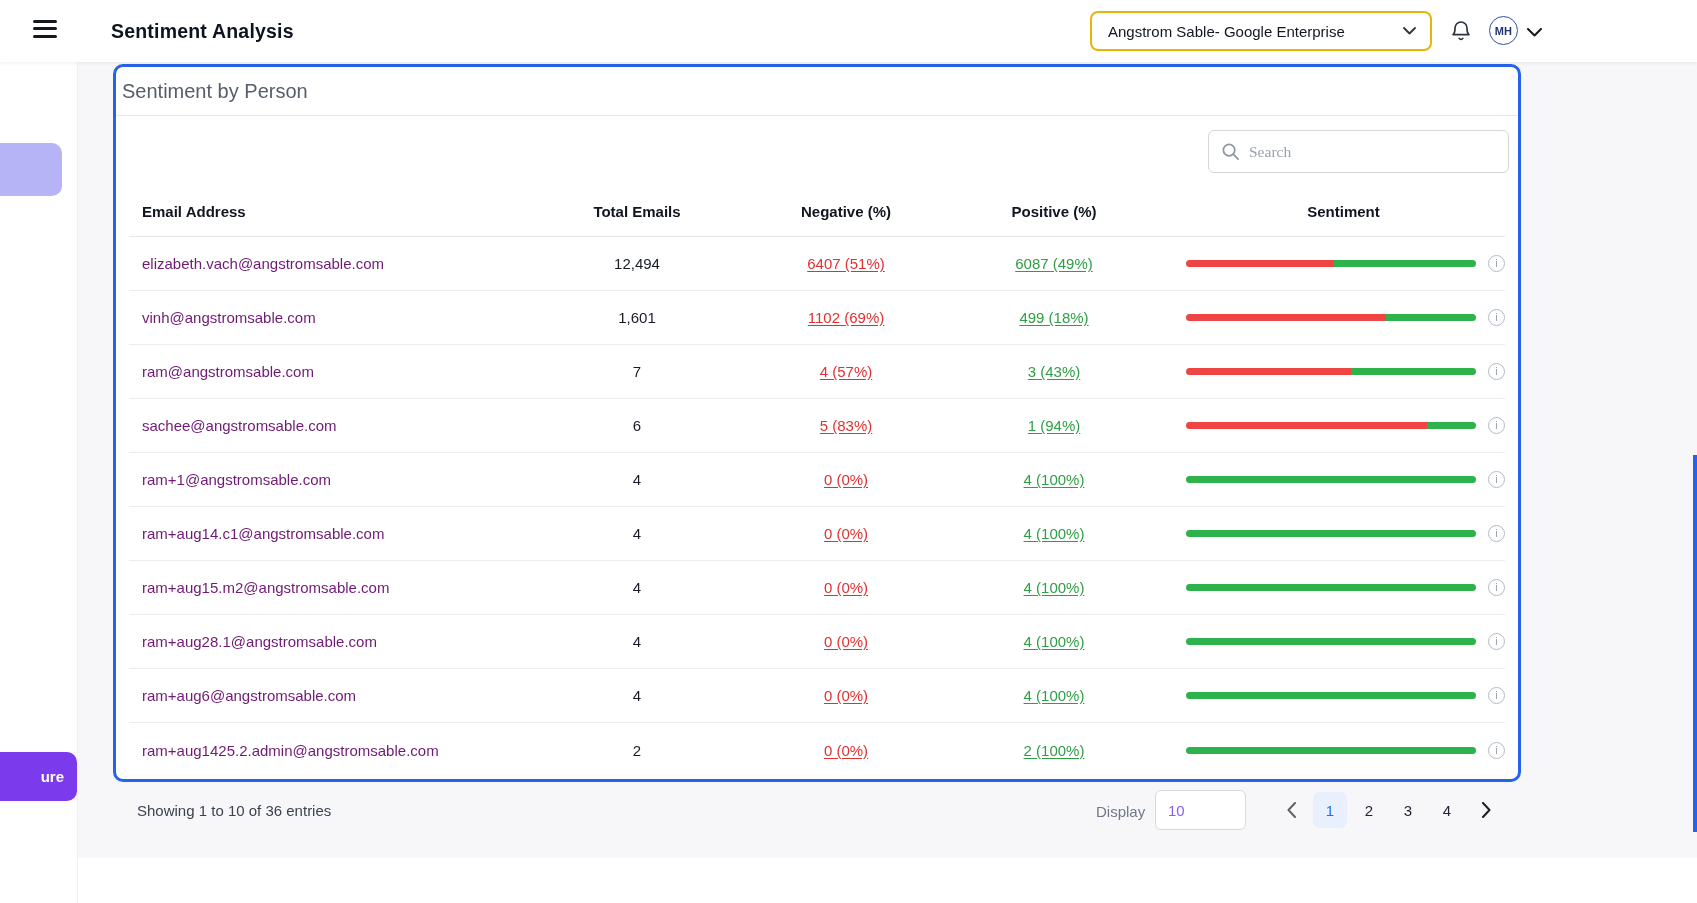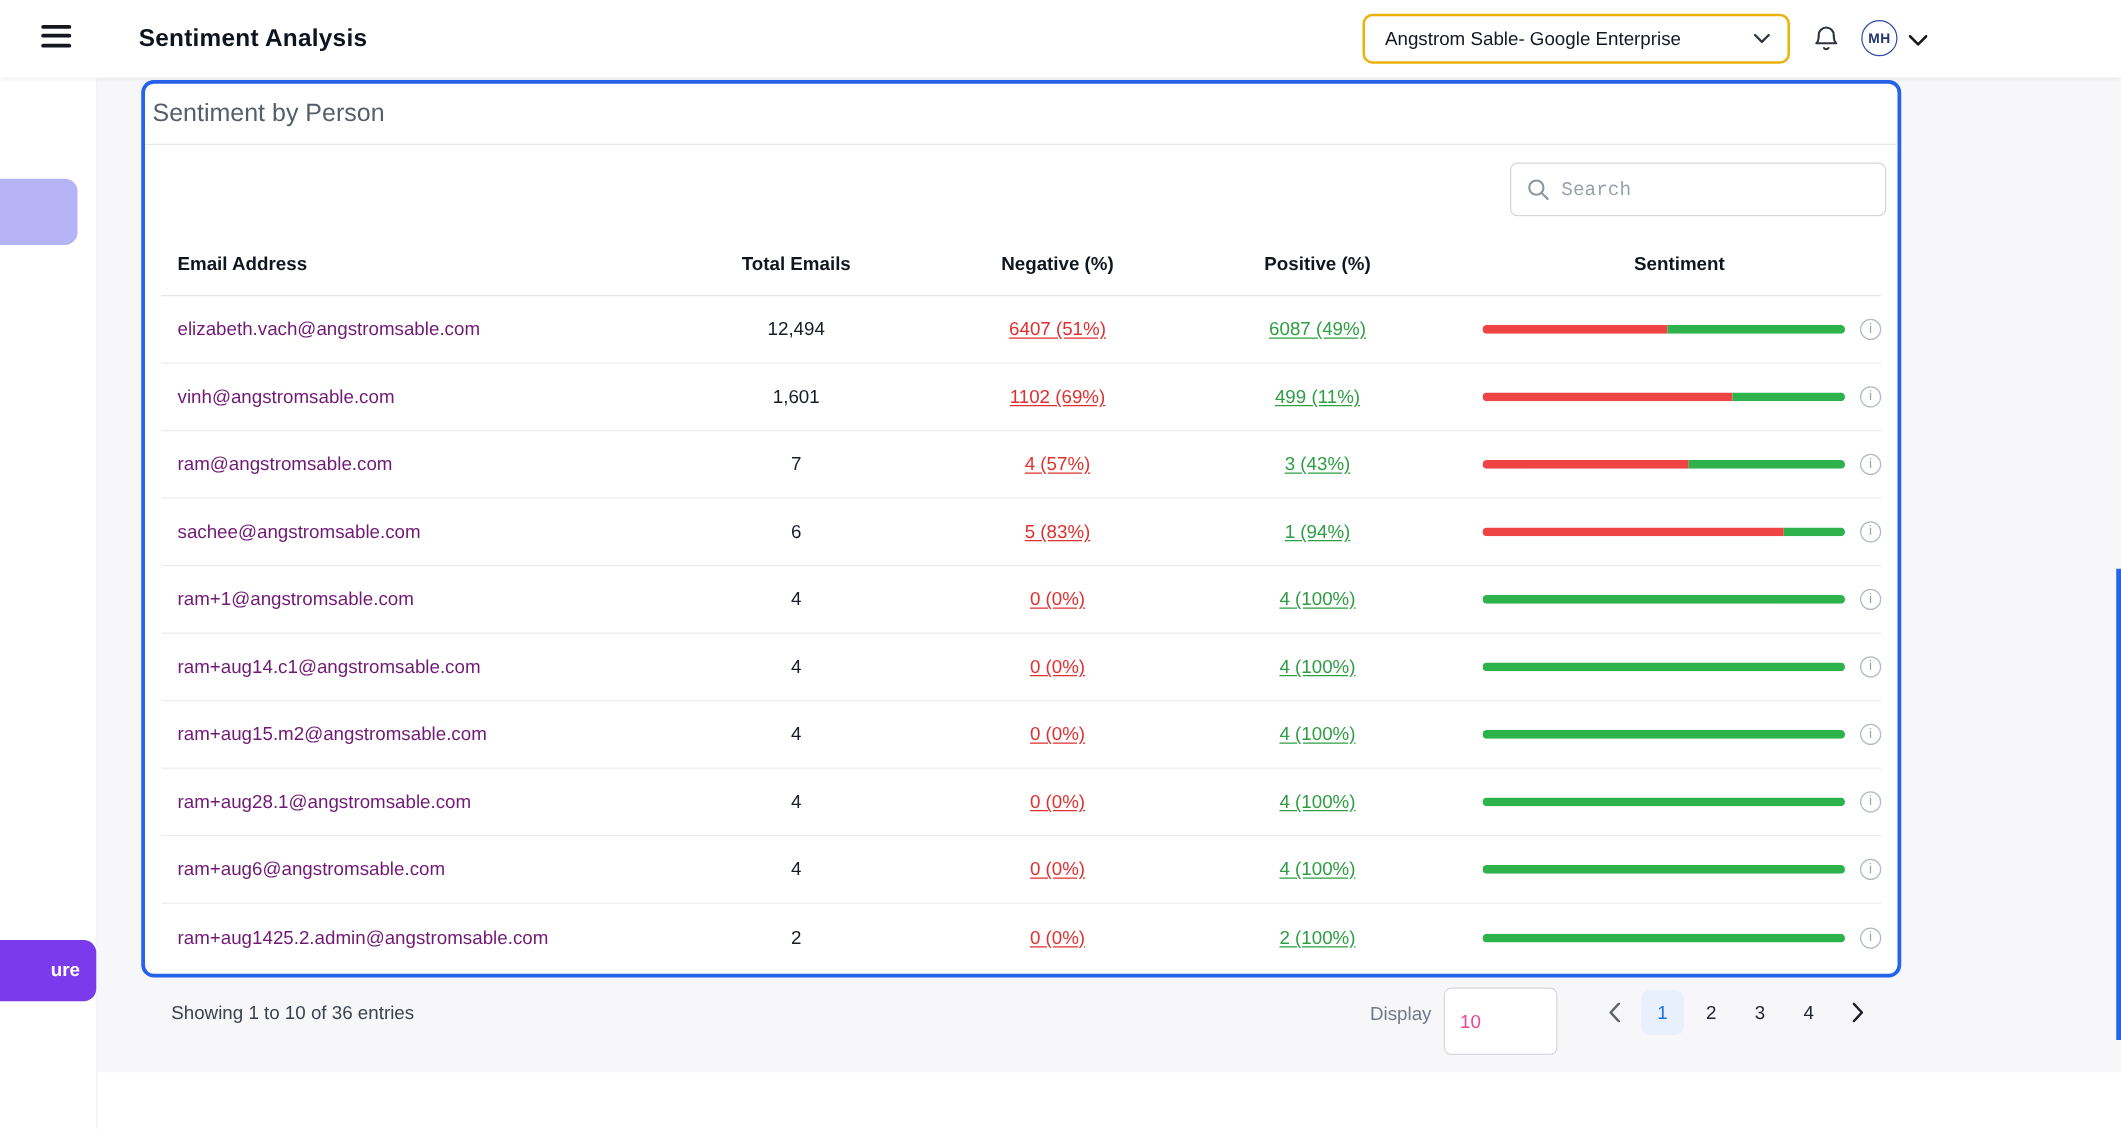--- a/index.html
+++ b/index.html
@@ -27,21 +27,21 @@
   
   .side-btn-top { position:absolute; left:0; top:143px; width:62px; height:53px; border:none; border-radius:0 10px 10px 0; background:var(--sidebar-button-lavender,#b7b3f7); cursor:pointer; z-index:4; }
   .side-btn-bottom { position:absolute; left:0; top:752px; width:77px; height:49px; border:none; border-radius:0 10px 10px 0; background:var(--sidebar-button-purple,#7c3aed); color:#fff; font-family:inherit; font-size:15px; font-weight:700; text-align:right; padding-right:13px; cursor:pointer; z-index:4; }
 
   
   .card { position:absolute; left:113px; top:64px; width:1408px; height:718px; background:#fff; border:3px solid var(--accent-blue,#2563eb); border-radius:10px; overflow:hidden; z-index:3; }
   .card-title-row { height:49px; display:flex; align-items:center; padding-left:6px; border-bottom:1px solid #e7e8ea; }
   .card-title { font-size:20px; font-weight:400; color:#565d6a; }
   .card-toolbar { position:relative; height:71px; }
   .search-box { position:absolute; right:9px; top:14px; width:301px; height:43px; border:1px solid #d3d6db; border-radius:6px; background:#fff; display:flex; align-items:center; padding:0 10px 0 12px; gap:9px; }
-  .search-input { border:none; outline:none; flex:1; font-family:Liberation Mono, monospace; font-size:15.5px; color:#ec4899; background:transparent; }
+  .search-input { border:none; outline:none; flex:1; font-family:Liberation Serif, serif; font-size:15.5px; color:#ec4899; background:transparent; }
   .search-input::placeholder { color:#9aa1ad; }
 
   
   .table-wrap { margin:0 13px; }
   .thead, .trow { display:grid; grid-template-columns:431px 154px 264px 152px 1fr; align-items:center; }
   .thead { height:50px; border-bottom:1px solid #e4e6e9; font-weight:700; font-size:15px; color:#10151f; }
   .th-email { padding-left:13px; text-align:left; }
   .th-c { text-align:center; }
   .th-sent { text-align:center; position:relative; left:26px; }
   .trow { height:54px; border-bottom:1px solid #ecedf0; font-size:15px; }
@@ -54,21 +54,21 @@
   .td-sent { display:flex; align-items:center; padding-left:56px; }
   .bar { width:290px; height:7px; border-radius:5px; overflow:hidden; display:flex; }
   .bar-red { height:100%; background:var(--bar-red,#ef4444); }
   .bar-green { height:100%; flex:1; background:var(--bar-green,#2eb24c); }
   .info-icon { margin-left:12px; width:17px; height:17px; border:1px solid #b3bac3; border-radius:50%; color:#9aa3ae; font-size:11px; line-height:15px; display:flex; align-items:center; justify-content:center; cursor:pointer; }
   .info-icon::after { content:"i"; }
 
   
   .showing { position:absolute; left:137px; top:802px; font-size:15px; color:#3c434f; z-index:3; }
   .display-label { position:absolute; left:1096px; top:803px; font-size:15px; color:#70798a; z-index:3; }
-  .display-input { position:absolute; left:1155px; top:790px; width:91px; height:54px; border:1px solid #d5d8dd; border-radius:6px; background:#fff; font-family:inherit; font-size:15px; color:#ec4899; padding:0 12px; z-index:3; }
+  .display-input { position:absolute; left:1155px; top:790px; width:91px; height:40px; border:1px solid #d5d8dd; border-radius:6px; background:#fff; font-family:inherit; font-size:15px; color:#8b5cf6; padding:0 12px; z-index:3; }
   .pagination { position:absolute; left:1274px; top:792px; display:flex; gap:5px; align-items:center; z-index:3; }
   .page-btn { width:34px; height:36px; border:none; background:transparent; font-family:inherit; font-size:15px; color:#1f2430; border-radius:7px; cursor:pointer; }
   .page-btn.active { background:var(--active-page-bg,#e8f0fe); color:var(--active-page-text,#1a73e8); font-weight:500; }
   .nav-btn { width:34px; height:36px; border:none; background:transparent; display:flex; align-items:center; justify-content:center; cursor:pointer; }
 
   .right-sliver { position:absolute; right:0; top:455px; width:4px; height:377px; background:var(--accent-blue,#2563eb); z-index:5; }
 </style>
 </head>
 <body>
 
@@ -144,21 +144,21 @@
         <span class="bar-green"></span>
       </div>
       <span class="info-icon"></span>
     </div>
   </div>
 
   <div class="trow">
     <div class="td td-email">vinh@angstromsable.com</div>
     <div class="td td-total">1,601</div>
     <div class="td td-neg"><a class="neg-link">1102 (69%)</a></div>
-    <div class="td td-pos"><a class="pos-link">499 (11%)</a></div>
+    <div class="td td-pos"><a class="pos-link">499 (18%)</a></div>
     <div class="td td-sent">
       <div class="bar">
         <span class="bar-red" style="width: 69%;"></span>
         <span class="bar-green"></span>
       </div>
       <span class="info-icon"></span>
     </div>
   </div>
 
   <div class="trow">

